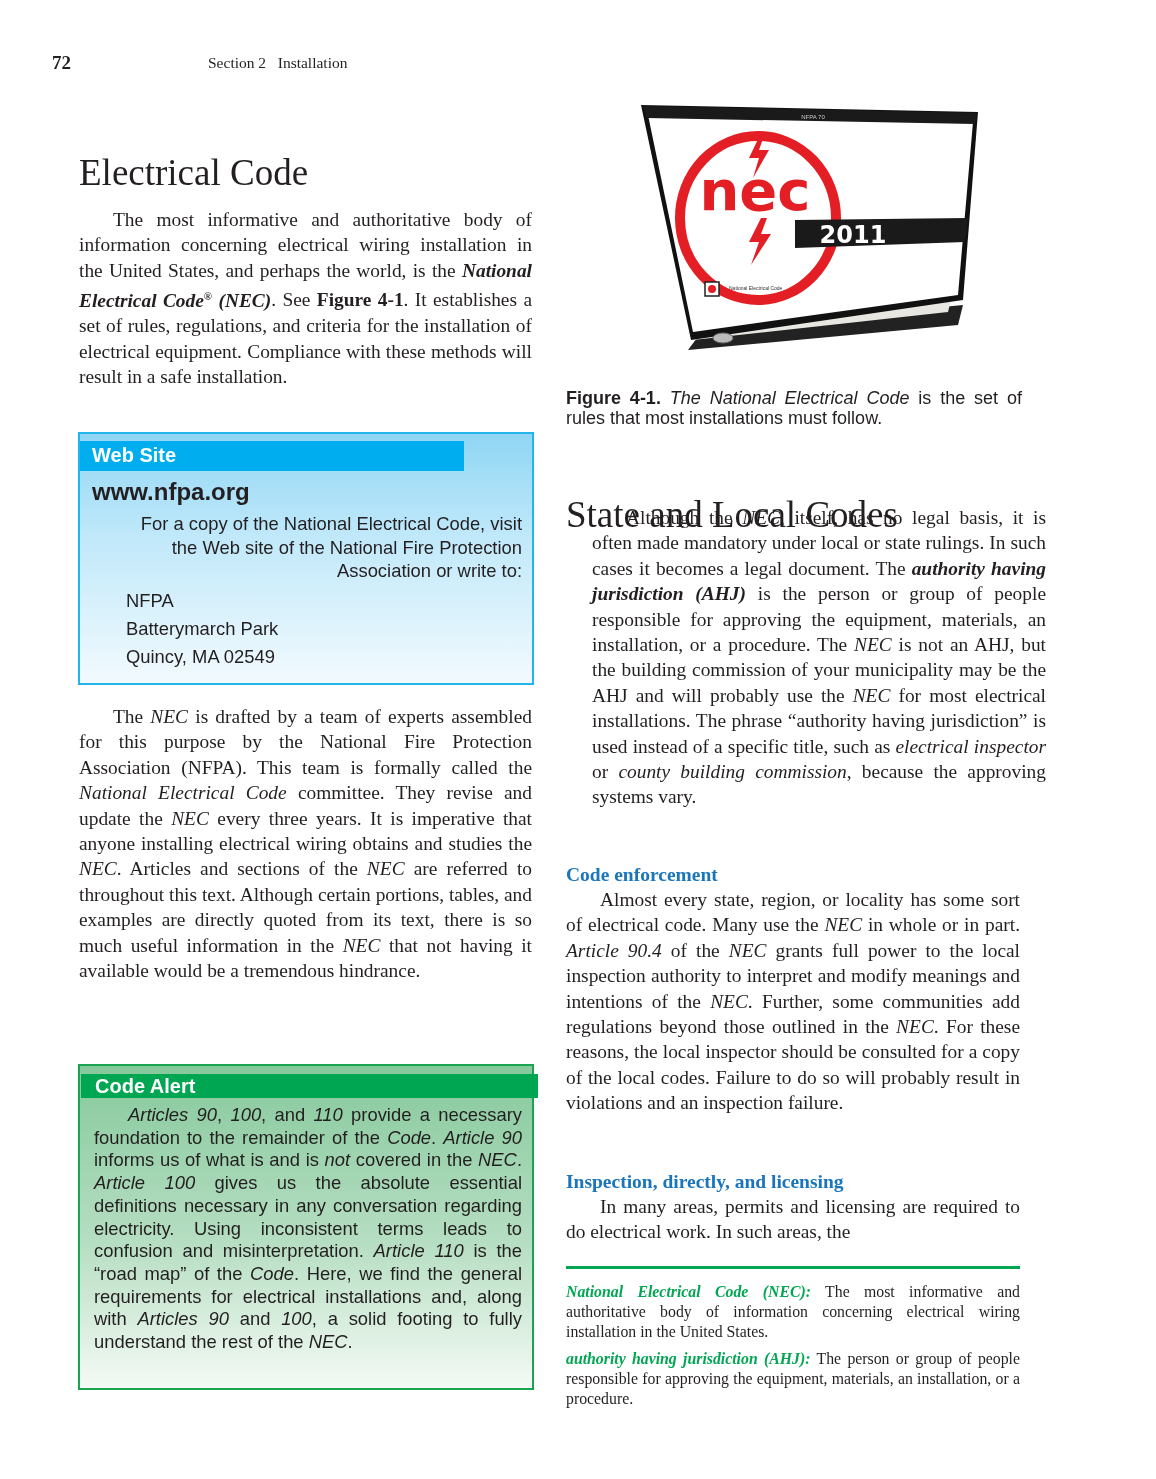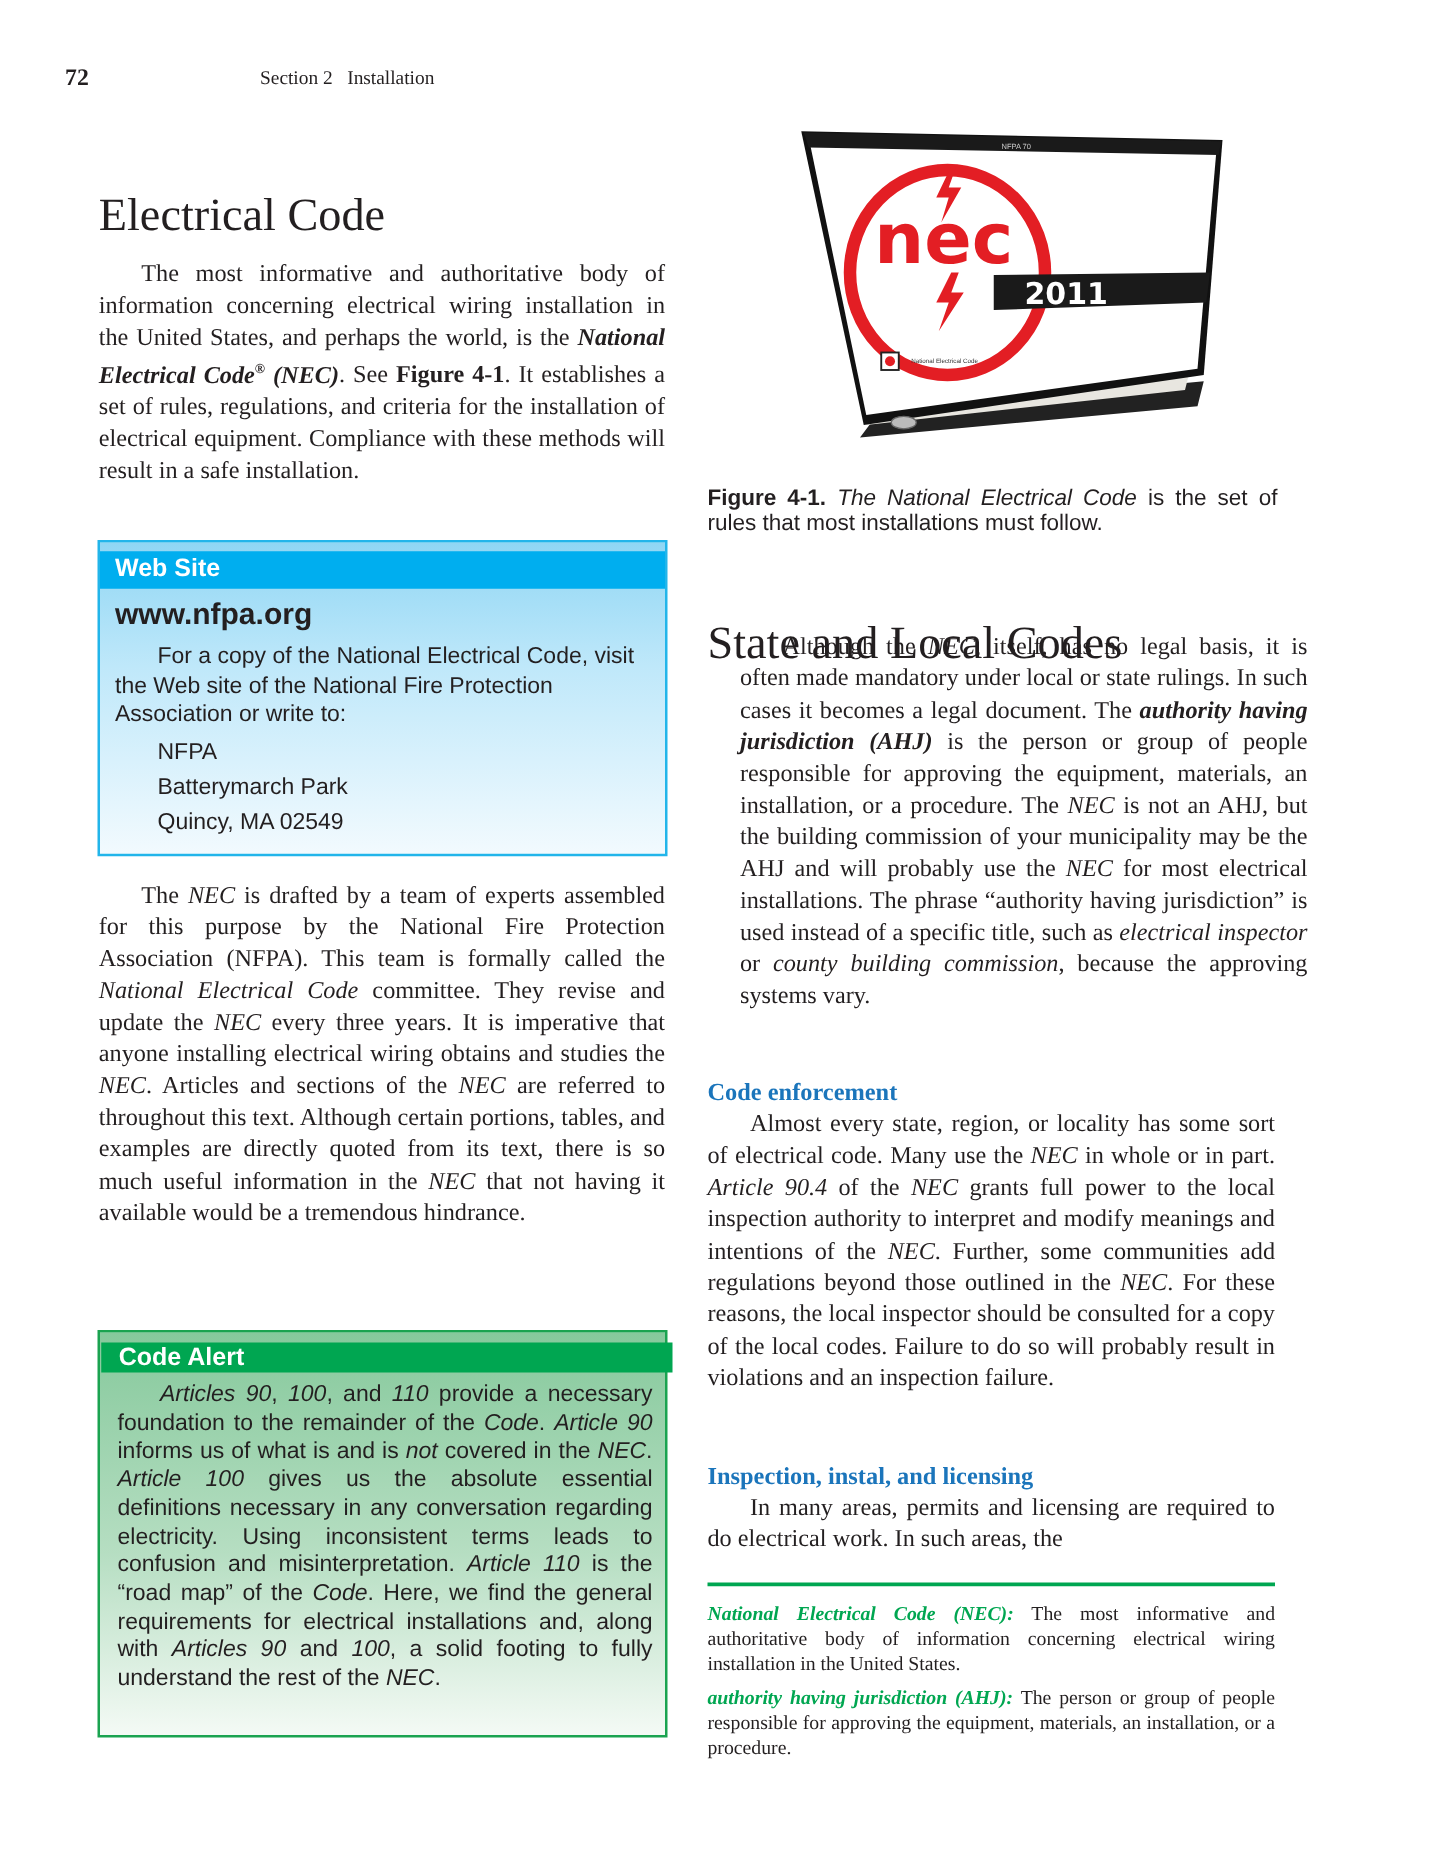--- a/index.html
+++ b/index.html
@@ -27,24 +27,24 @@
   #enf-para { left:566px; top:887px; width:454px; }
   #insp-para { left:566px; top:1194px; width:454px; }
 
   .sub { font-size:19.5px; font-weight:bold; color:#1b75bb; margin:0; }
   #enf-head { left:566px; top:864px;text-align:right; }
   #insp-head { left:566px; top:1171px; }
 
   
   #web-box { left:78px; top:432px; width:452px; height:249px; border:2px solid #22b5ea;
              background:linear-gradient(#8fd6f4 0%, #bfe8fa 40%, #f2fafe 100%); }
-  #web-box .bar { position:absolute; left:0; top:7px; width:452px; height:30px; background:#00aeef;text-decoration:underline; }
+  #web-box .bar { position:absolute; left:0; top:7px; width:384px; height:30px; background:#00aeef;text-decoration:underline; }
   #web-box .bar span { position:absolute; left:12px; top:3px; color:#fff; font-size:20px; font-weight:bold; }
   #web-url { position:absolute; left:12px; top:44px; font-size:24px; font-weight:bold; color:#231f20; }
-  #web-text { position:absolute; left:12px; top:78px; width:430px; font-size:18.4px; line-height:23.5px; }
+  #web-text { position:absolute; left:12px; top:78px; width:430px; font-size:18.4px; line-height:23.5px;text-align:right; }
   #web-text .ind { display:inline-block; width:34px; }
   .addr { position:absolute; left:46px; font-size:18.4px; }
 
   
   #alert-box { left:78px; top:1064px; width:452px; height:322px; border:2px solid #1aa350;
                background:linear-gradient(#86c99c 0%, #b6dec2 55%, #f4faf5 100%); }
   #alert-box .bar { position:absolute; left:1px; top:8px; width:457px; height:24px; background:#00a651; }
   #alert-box .bar span { position:absolute; left:14px; top:1px; color:#fff; font-size:20px; font-weight:bold; }
   #alert-text { position:absolute; left:14px; top:38px; width:428px; font-size:18.4px; line-height:22.7px;
                 text-align:justify; }
@@ -126,18 +126,18 @@
 </div>
 <div id="figure-caption" class="abs sans"><b>Figure 4-1.</b> <i>The National Electrical Code</i><span> is the set of rules that most installations must follow.</span></div>
 
 <h1 id="state-title" class="abs h1 serif">State and Local Codes</h1>
 
 <p id="state-para" class="abs para serif"><span class="ind"></span><span>Although the </span><i>NEC</i><span>, itself, has no legal basis, it is often made mandatory under local or state rulings. In such cases it becomes a legal docu­ment. The </span><b><i>authority having jurisdiction (AHJ)</i></b><span> is the person or group of people responsible for approving the equipment, materials, an installa­tion, or a procedure. The </span><i>NEC</i><span> is not an AHJ, but the building commission of your municipality may be the AHJ and will probably use the </span><i>NEC</i><span> for most electrical installations. The phrase “authority having jurisdiction” is used instead of a specific title, such as </span><i>electrical inspector</i><span> or </span><i>county building commission</i><span>, because the approving systems vary.</span></p>
 
 <h3 id="enf-head" class="abs sub serif">Code enforcement</h3>
 <p id="enf-para" class="abs para serif"><span class="ind"></span><span>Almost every state, region, or locality has some sort of electrical code. Many use the </span><i>NEC</i><span> in whole or in part. </span><i>Article 90.4</i><span> of the </span><i>NEC</i><span> grants full power to the local inspection authority to interpret and modify meanings and intentions of the </span><i>NEC</i><span>. Further, some communities add regula­tions beyond those outlined in the </span><i>NEC</i><span>. For these reasons, the local inspector should be consulted for a copy of the local codes. Failure to do so will prob­ably result in violations and an inspection failure.</span></p>
 
-<h3 id="insp-head" class="abs sub serif">Inspection, instal, and licensing</h3>
+<h3 id="insp-head" class="abs sub serif">Inspection, directly, and licensing</h3>
 <p id="insp-para" class="abs para serif"><span class="ind"></span><span>In many areas, permits and licensing are required to do electrical work. In such areas, the</span></p>
 
 <div id="gloss-rule" class="abs"></div>
 <p id="gloss-1" class="abs gloss serif"><span class="term">National Electrical Code (NEC):</span><span> The most informative and authoritative body of information concerning elec­trical wiring installation in the United States.</span></p>
 <p id="gloss-2" class="abs gloss serif"><span class="term">authority having jurisdiction (AHJ):</span><span> The person or group of people responsible for approving the equip­ment, materials, an installation, or a procedure.</span></p>
 
 </body></html>

